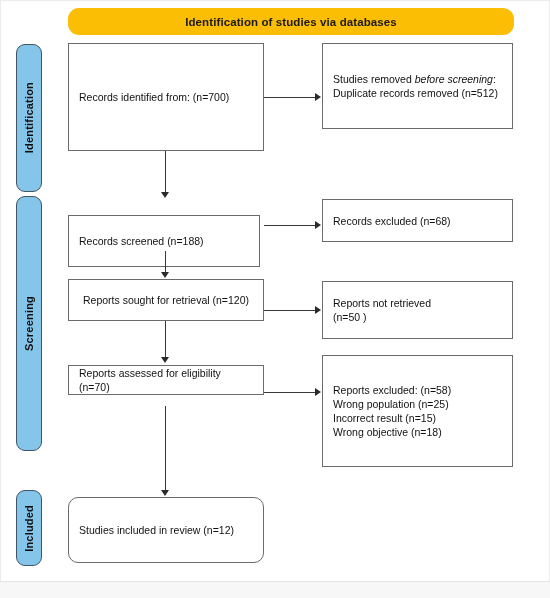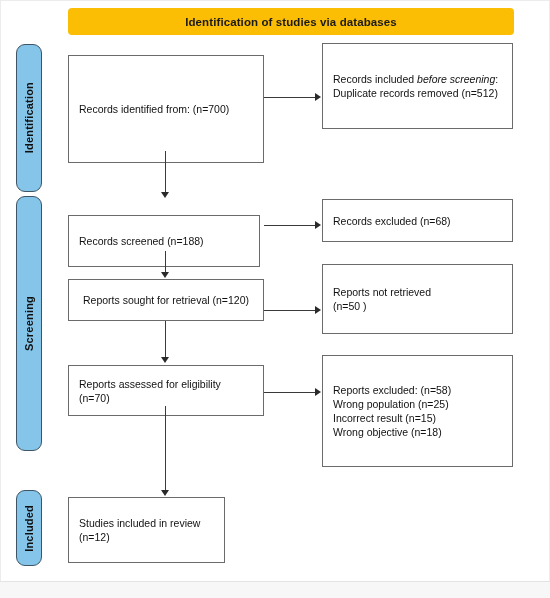--- a/index.html
+++ b/index.html
@@ -41,21 +41,21 @@
   }
 
   
   .banner {
     position: absolute;
     left: 68px;
     top: 8px;
     width: 446px;
     height: 27px;
     background: #fcbd05;
-    border-radius: 4px;
+    border-radius: 11px;
     display: flex;
     align-items: center;
     justify-content: center;
     box-sizing: border-box;
   }
   .banner-text {
     font-size: 11.5px;
     font-weight: bold;
     color: #1a1a1a;
     letter-spacing: 0.1px;
@@ -100,30 +100,30 @@
     font-size: 10.5px;
     line-height: 14px;
     color: #111111;
     white-space: pre-line;
   }
   .flow-box .box-text i {
     font-style: italic;
   }
 
   
-  #box-identified { left: 68px;  top: 55px;  width: 196px; height: 108px; }
+  #box-identified { left: 68px;  top: 43px;  width: 196px; height: 108px; }
   #box-screened   { left: 68px;  top: 199px; width: 192px; height: 52px; margin-top: 16px;  }
   #box-sought     { left: 68px;  top: 279px; width: 196px; height: 42px; justify-content: center;  }
-  #box-assessed   { left: 68px;  top: 365px; width: 196px; height: 51px;  }
-  #box-included   { left: 68px;  top: 497px; width: 157px; height: 66px;  }
+  #box-assessed   { left: 68px;  top: 365px; width: 196px; height: 30px;  }
+  #box-included   { left: 68px;  top: 497px; width: 196px; height: 66px; border-radius: 10px;  }
 
   
   #box-removed      { left: 322px; top: 43px;  width: 191px; height: 86px; }
   #box-excluded     { left: 322px; top: 199px; width: 191px; height: 43px; }
-  #box-notretrieved { left: 322px; top: 264px; width: 191px; height: 70px; }
+  #box-notretrieved { left: 322px; top: 281px; width: 191px; height: 58px; }
   #box-repexcluded  { left: 322px; top: 355px; width: 191px; height: 112px; align-items: center; }
 
   
   .vline {
     position: absolute;
     width: 1.4px;
     background: #3a3a3a;
   }
   .hline {
     position: absolute;
@@ -200,21 +200,21 @@
 
   <div class="flow-box" id="box-assessed">
     <div class="box-text">Reports assessed for eligibility (n=70)</div>
   </div>
 
   <div class="flow-box" id="box-included">
     <div class="box-text">Studies included in review (n=12)</div>
   </div>
 
   <div class="flow-box" id="box-removed">
-    <div class="box-text"><span>Records included </span><i>before screening</i><span>:</span><br><span>Duplicate records removed (n=512)</span></div>
+    <div class="box-text"><span>Studies removed </span><i>before screening</i><span>:</span><br><span>Duplicate records removed (n=512)</span></div>
   </div>
 
   <div class="flow-box" id="box-excluded">
     <div class="box-text">Records excluded (n=68)</div>
   </div>
 
   <div class="flow-box" id="box-notretrieved">
     <div class="box-text">Reports not retrieved
 (n=50 )</div>
   </div>

